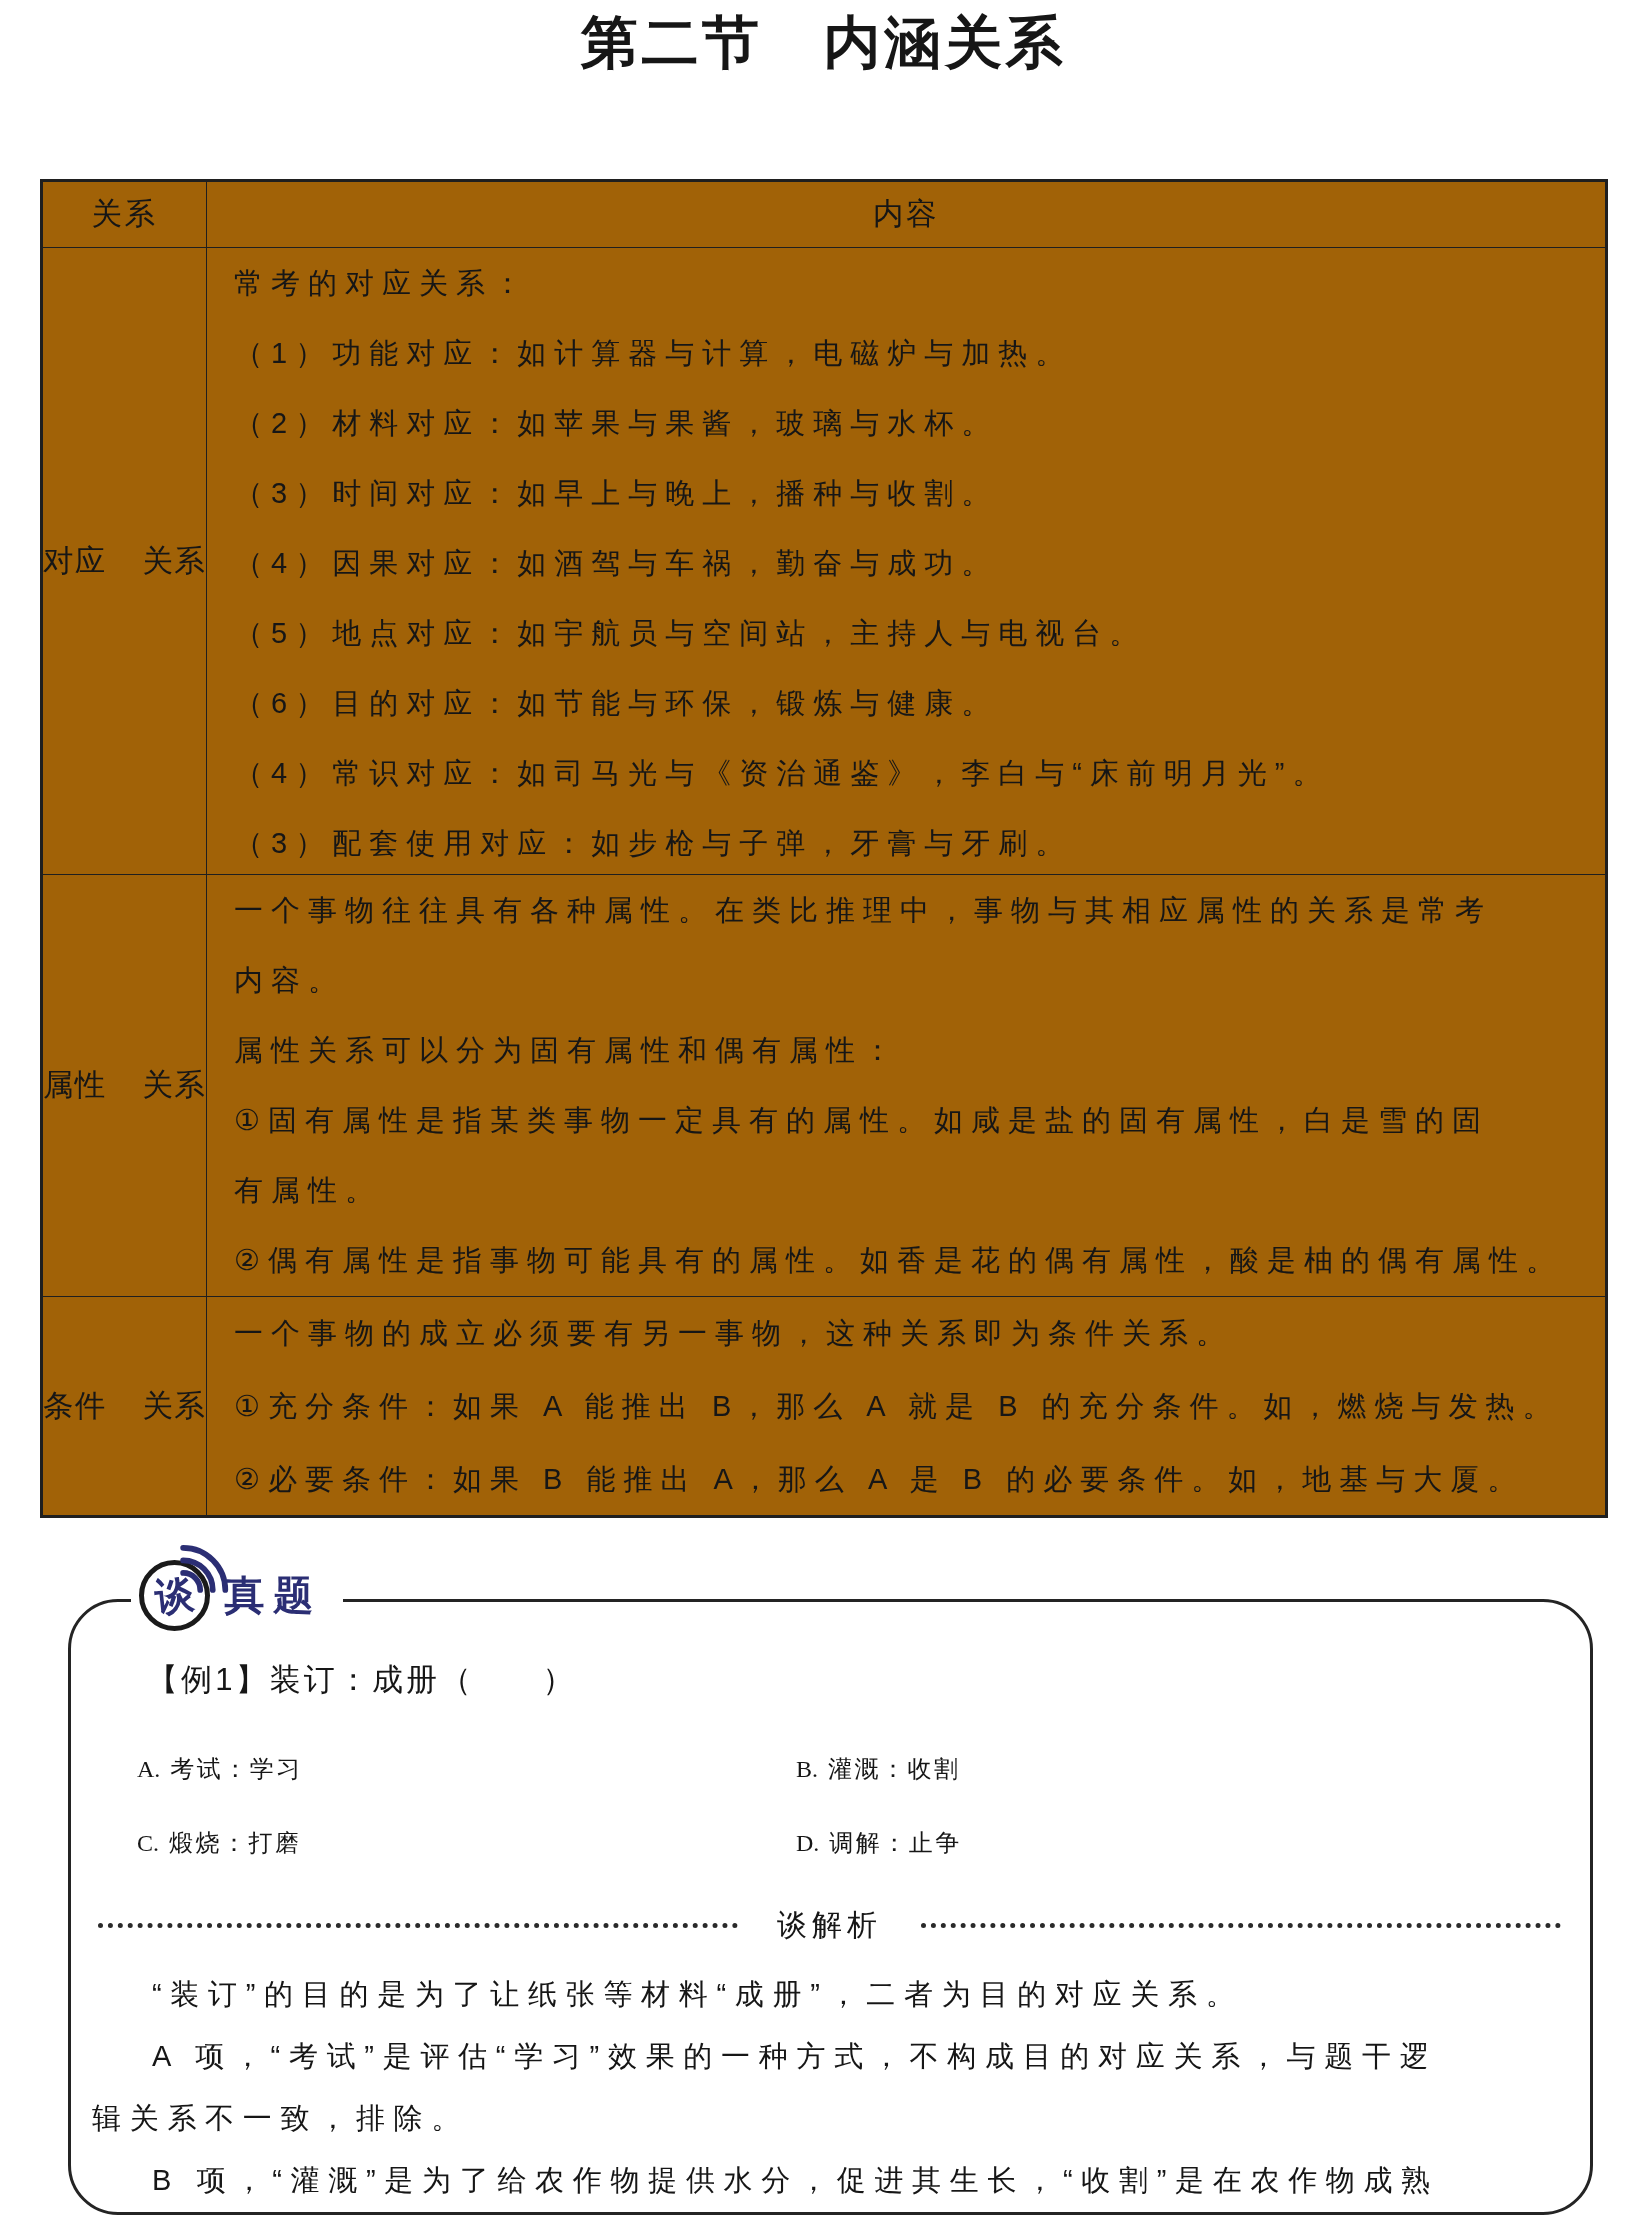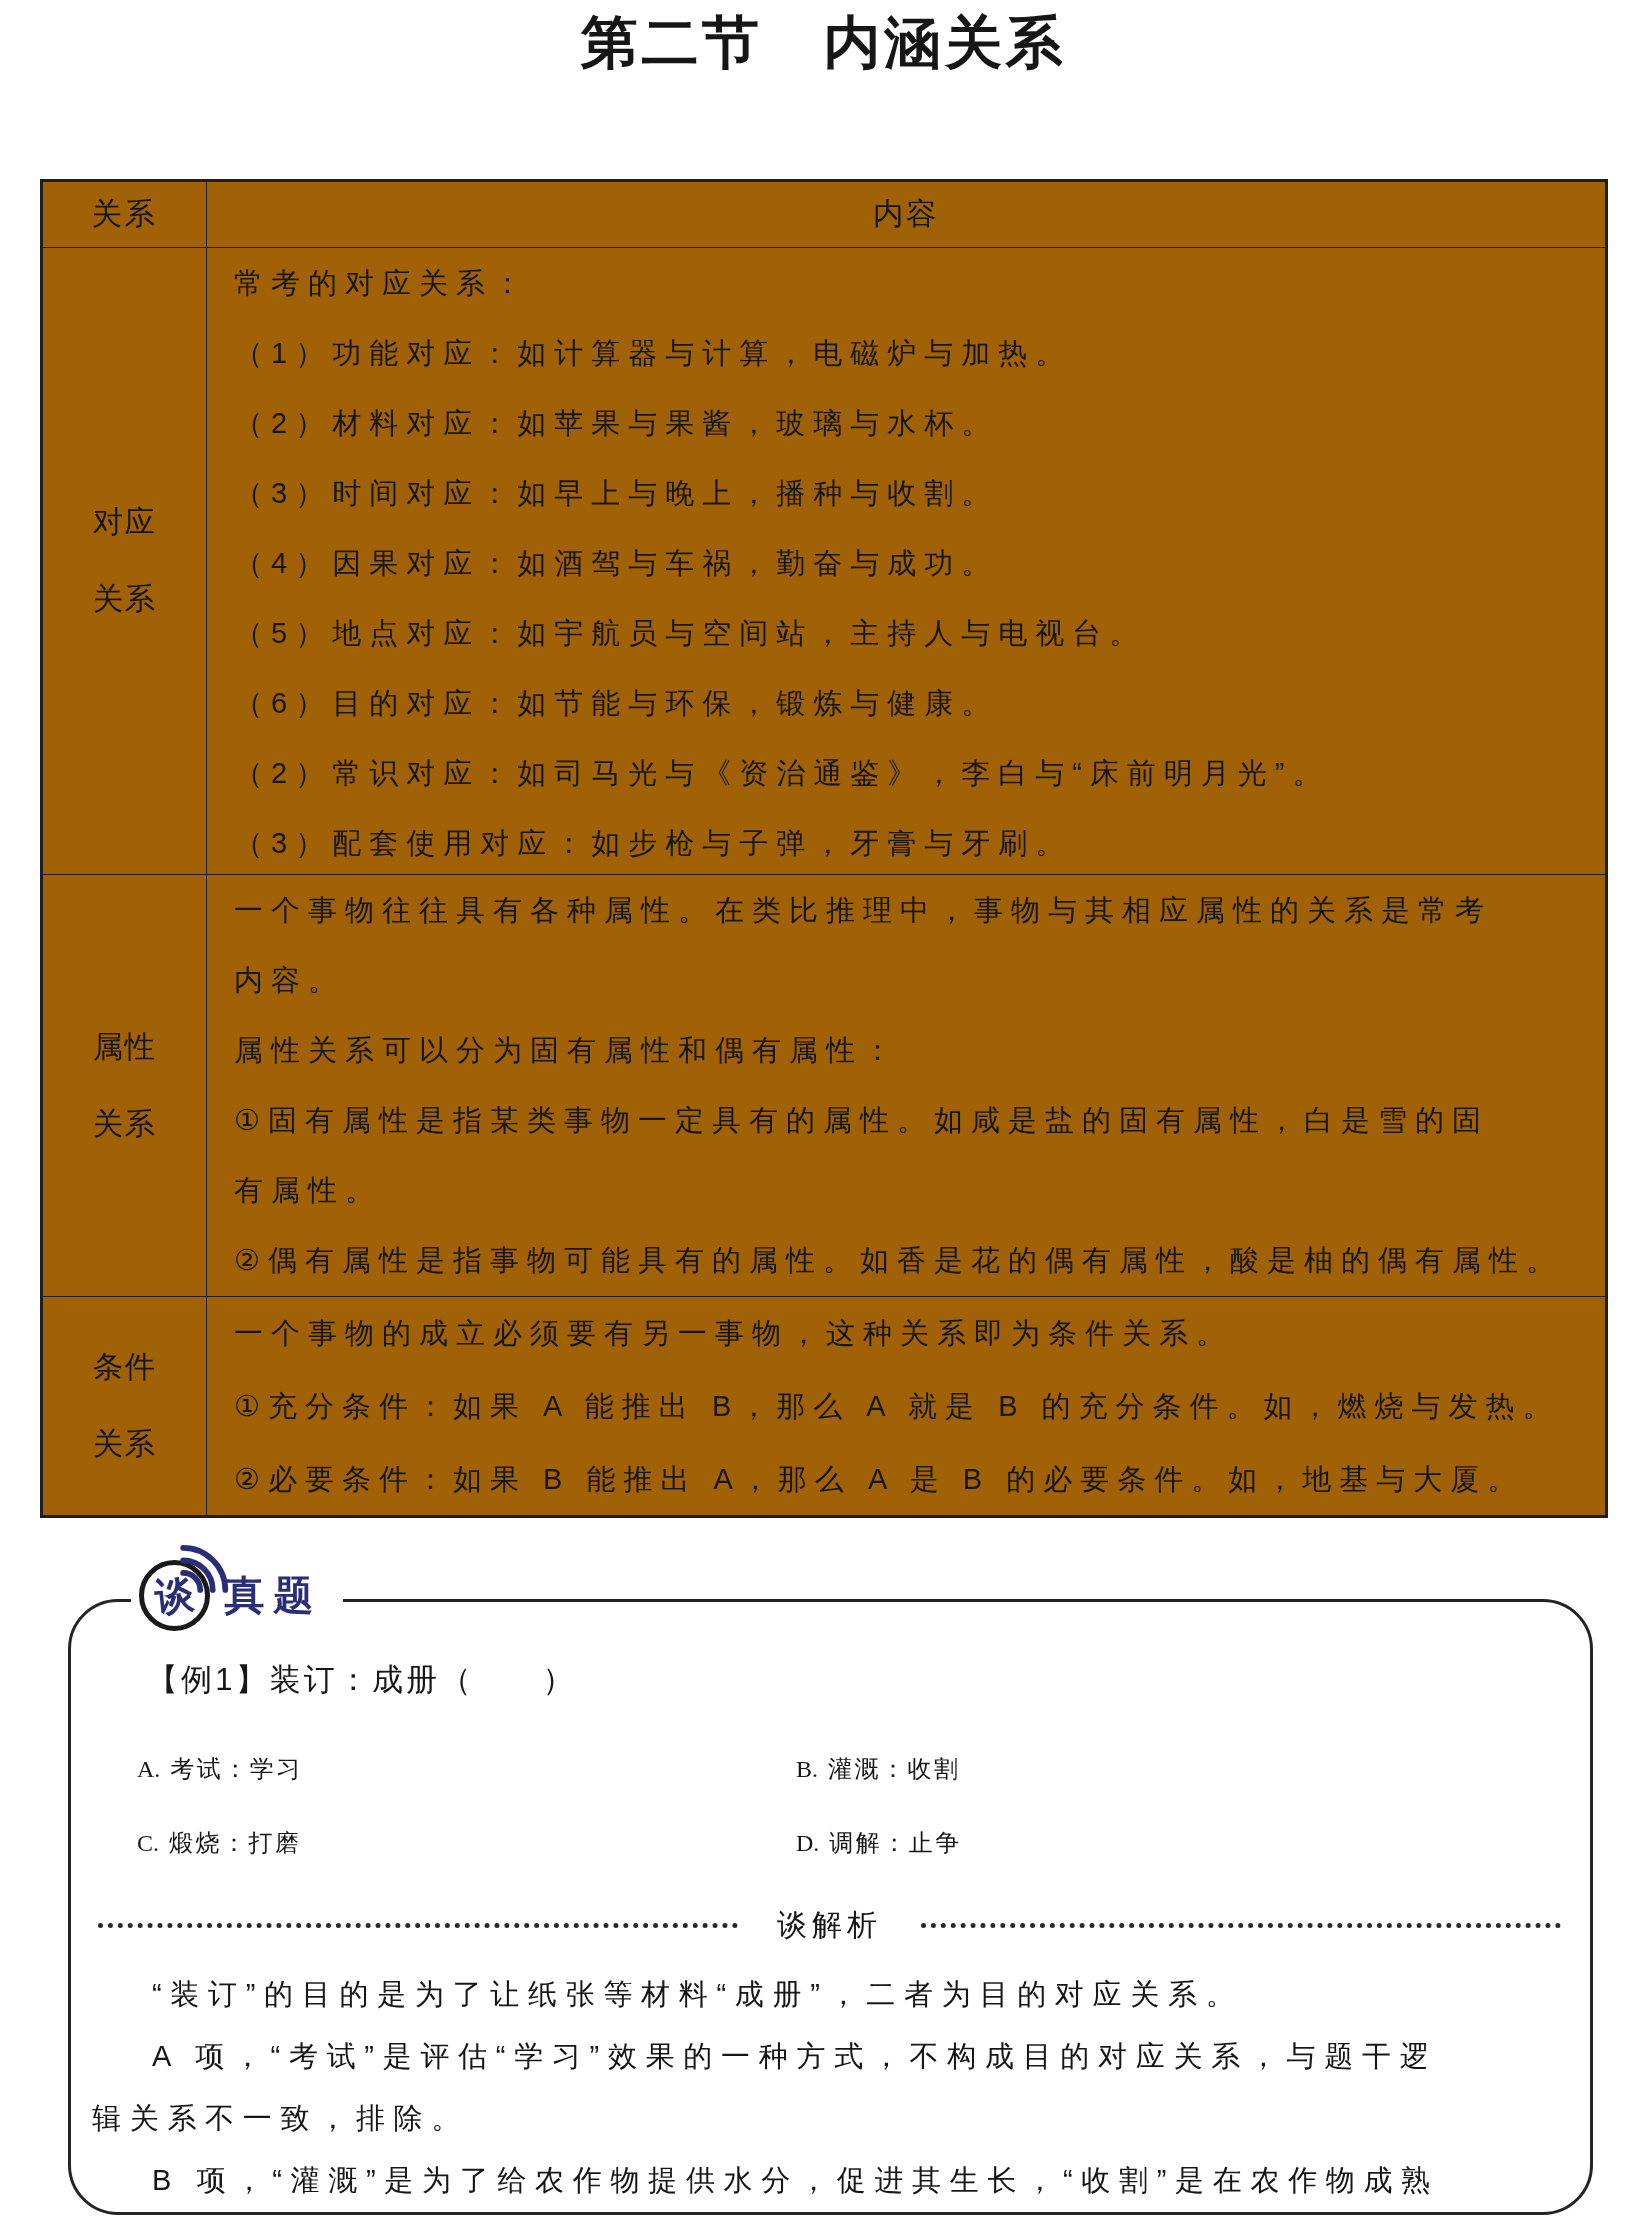--- a/index.html
+++ b/index.html
@@ -28,21 +28,21 @@
     border:3.1px solid var(--line);box-sizing:border-box;background:#a16207;
   }
   .cell{box-sizing:border-box;}
   .bl{border-left:1.9px solid var(--line);}
   .bt{border-top:1.9px solid var(--line);}
   .head-cell{
     height:65px;display:flex;align-items:center;justify-content:center;
     font-size:30.5px;letter-spacing:2.5px;
   }
   .label-cell{
-    display:flex;flex-direction:column;align-items:center;justify-content:center;
+    display:flex;flex-direction:row;align-items:center;justify-content:center;
     gap:36px;font-size:30.5px;letter-spacing:1.2px;
   }
   .content-cell{
     padding:0 8.7px 0 27px;font-size:29px;letter-spacing:8px;overflow:hidden;
   }
   .r1{height:627px;}
   .r2{height:422px;}
   .r3{height:219px;}
   .tline{white-space:nowrap;}
   .r1 .tline{line-height:70px;}
@@ -106,21 +106,21 @@
       <span>关系</span>
     </div>
     <div class="cell content-cell bl bt r1">
       <div class="tline">常考的对应关系：</div>
       <div class="tline">（1）功能对应：如计算器与计算，电磁炉与加热。</div>
       <div class="tline">（2）材料对应：如苹果与果酱，玻璃与水杯。</div>
       <div class="tline">（3）时间对应：如早上与晚上，播种与收割。</div>
       <div class="tline">（4）因果对应：如酒驾与车祸，勤奋与成功。</div>
       <div class="tline">（5）地点对应：如宇航员与空间站，主持人与电视台。</div>
       <div class="tline">（6）目的对应：如节能与环保，锻炼与健康。</div>
-      <div class="tline">（2）常识对应：如司马光与《资治通鉴》，李白与“床前明月光”。</div>
+      <div class="tline">（4）常识对应：如司马光与《资治通鉴》，李白与“床前明月光”。</div>
       <div class="tline">（3）配套使用对应：如步枪与子弹，牙膏与牙刷。</div>
     </div>
 
     <div class="cell label-cell bt r2">
       <span>属性</span>
       <span>关系</span>
     </div>
     <div class="cell content-cell bl bt r2">
       <div class="tline">一个事物往往具有各种属性。在类比推理中，事物与其相应属性的关系是常考</div>
       <div class="tline">内容。</div>

